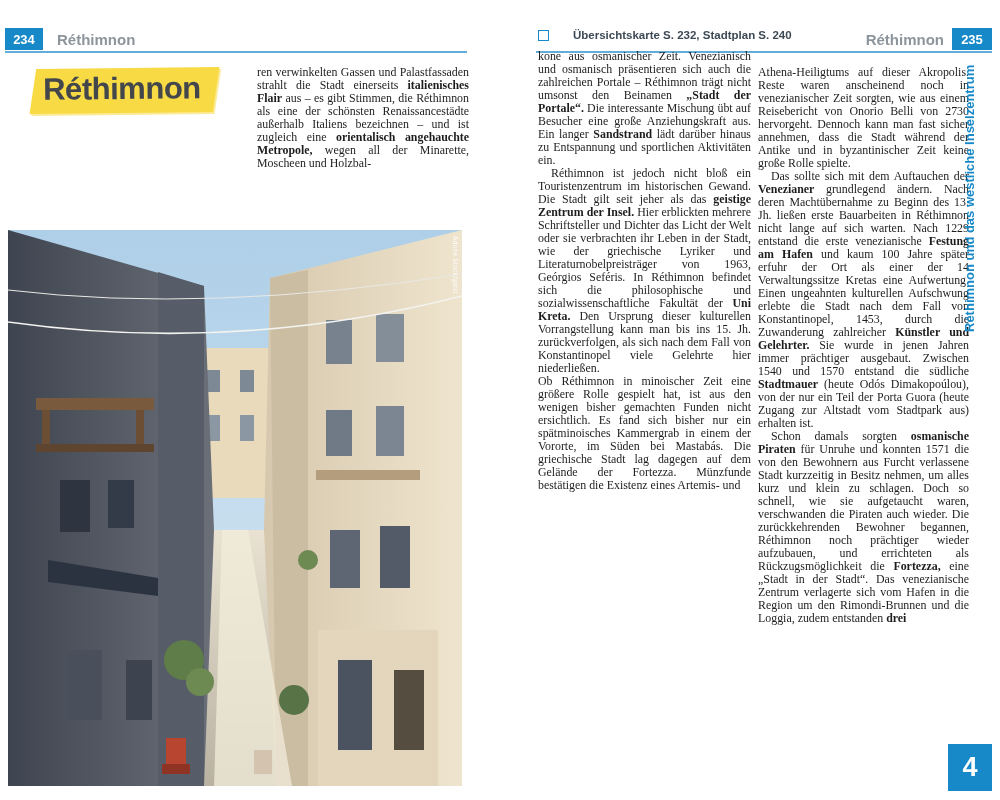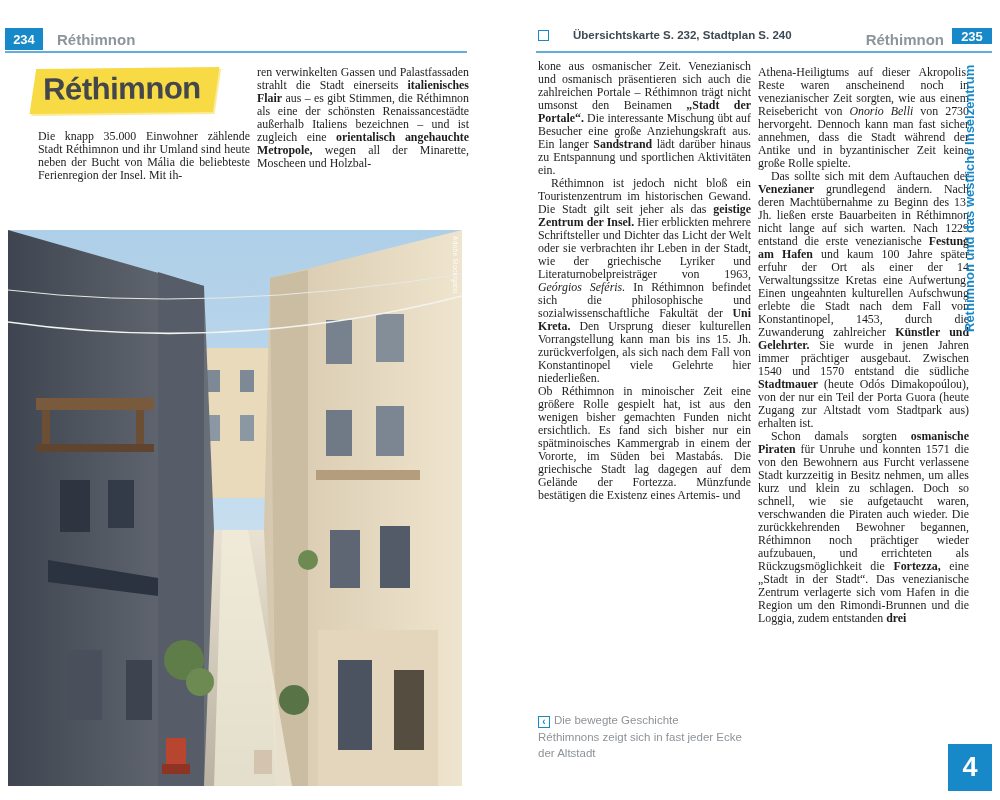--- a/index.html
+++ b/index.html
@@ -17,21 +17,21 @@
   .title-wrap{position:absolute;left:33px;top:68px;}
   .title-hl{display:inline-block;background:#f8da44;padding:3px 16px 6px 10px;
             transform:skewX(-9deg) rotate(-0.6deg);box-shadow:2px 2px 0 rgba(248,218,68,.55);}
   .title-hl .t{display:inline-block;transform:skewX(9deg);font-weight:bold;font-size:31px;
                color:#43474c;letter-spacing:-0.5px;}
   
   .col{position:absolute;width:212px;}
   p.body{font-family:"Liberation Serif",serif;font-size:11.9px;line-height:13px;
          color:#1d1d1d;text-align:justify;margin:0;}
   p.body.indent{text-indent:13px;}
-  .b{font-weight:bold;} .i{font-style:italic;}
+  .b{font-weight:bold;} .i{}
   h2.sect{font-size:19px;font-weight:bold;color:#7b8892;margin:14px 0 8px 0;}
   
   .caption{position:absolute;width:205px;font-size:11.5px;line-height:16.5px;color:#8e9398;}
   .cap-icon{display:inline-flex;width:10px;height:10px;border:1.4px solid #1789c8;color:#1789c8;
             font-size:10px;line-height:9px;align-items:center;justify-content:center;
             margin-right:4px;position:relative;top:1px;font-weight:bold;}
   
   .photo{position:absolute;left:8px;top:230px;width:454px;height:556px;overflow:hidden;}
   .photo svg{display:block;}
   .credit{position:absolute;top:6px;right:3px;writing-mode:vertical-rl;
@@ -51,30 +51,27 @@
 
   <div class="pagenum-box" style="left:5px;top:28px;width:38px;height:22px;">234</div>
   <div class="runhead" style="left:57px;top:31px;">Réthimnon</div>
   <div class="headrule" style="left:5px;top:51px;width:462px;"></div>
 
   <div class="map-ref" style="left:538px;top:29px;">
     <span class="sq-icon"></span>
     <span>Übersichtskarte S. 232, Stadtplan S. 240</span>
   </div>
   <div class="runhead" style="left:0;top:31px;width:944px;text-align:right;">Réthimnon</div>
-  <div class="pagenum-box" style="left:952px;top:28px;width:40px;height:16px;">235</div>
+  <div class="pagenum-box" style="left:952px;top:28px;width:40px;height:22px;">235</div>
   <div class="headrule" style="left:536px;top:51px;width:456px;"></div>
 
   <div class="title-wrap">
     <span class="title-hl"><span class="t">Réthimnon</span></span>
   </div>
 
-  <div class="col" style="left:38px;top:130px;">
-    <p class="body"><span>Die knapp 35.000 Einwohner zählende Stadt Réthimnon und ihr Umland sind heute neben der Bucht von Mália die beliebteste Ferienregion der Insel. Mit ih-</span></p>
-  </div>
   <div class="col" style="left:257px;top:66px;">
     <p class="body"><span>ren verwinkelten Gassen und Palastfassaden strahlt die Stadt einerseits </span><span class="b">italienisches Flair</span><span> aus – es gibt Stimmen, die Réthimnon als eine der schönsten Renaissancestädte außerhalb Italiens bezeichnen – und ist zugleich eine </span><span class="b">orientalisch angehauchte Metropole,</span><span> wegen all der Minarette, Moscheen und Holzbal-</span></p>
   </div>
 
   <div class="photo">
     <svg width="454" height="556" viewBox="0 0 454 556" xmlns="http://www.w3.org/2000/svg">
       <defs>
         <linearGradient id="sky" x1="0" y1="0" x2="0" y2="1">
           <stop offset="0" stop-color="#aecfe8"></stop>
             <stop offset="1" stop-color="#dcebf4"></stop>
@@ -138,29 +135,26 @@
       <circle cx="300" cy="330" r="10" fill="#6d8a52"></circle>
       <rect x="158" y="508" width="20" height="30" fill="#b8452f"></rect>
       <rect x="154" y="534" width="28" height="10" fill="#8f3424"></rect>
       <rect x="246" y="520" width="18" height="24" fill="#7a4a32"></rect>
 
       <polygon points="214,300 240,300 284,556 206,556" fill="#f2ecd9" opacity="0.75"></polygon>
     </svg>
     <span class="credit">Adobe Stock/gatsi</span>
   </div>
 
-  <div class="col" style="left:538px;top:60px;width:213px;">
+  <div class="col" style="left:538px;top:50px;width:213px;">
     <p class="body"><span>kone aus osmanischer Zeit. Venezianisch und osmanisch präsentieren sich auch die zahlreichen Portale – Réthimnon trägt nicht umsonst den Beinamen </span><span class="b">„Stadt der Portale“.</span><span> Die interessante Mischung übt auf Besucher eine große Anziehungskraft aus. Ein langer </span><span class="b">Sandstrand</span><span> lädt darüber hinaus zu Entspannung und sportlichen Aktivitäten ein.</span></p>
     <p class="body indent"><span>Réthimnon ist jedoch nicht bloß ein Touristenzentrum im historischen Gewand. Die Stadt gilt seit jeher als das </span><span class="b">geistige Zentrum der Insel.</span><span> Hier erblickten mehrere Schriftsteller und Dichter das Licht der Welt oder sie verbrachten ihr Leben in der Stadt, wie der griechische Lyriker und Literaturnobelpreisträger von 1963, </span><span class="i">Geórgios Seféris.</span><span> In Réthimnon befindet sich die philosophische und sozialwissenschaftliche Fakultät der </span><span class="b">Uni Kreta.</span><span> Den Ursprung dieser kulturellen Vorrangstellung kann man bis ins 15. Jh. zurückverfolgen, als sich nach dem Fall von Konstantinopel viele Gelehrte hier niederließen.</span></p>
     <p class="body"><span>Ob Réthimnon in minoischer Zeit eine größere Rolle gespielt hat, ist aus den wenigen bisher gemachten Funden nicht ersichtlich. Es fand sich bisher nur ein spätminoisches Kammergrab in einem der Vororte, im Süden bei Mastabás. Die griechische Stadt lag dagegen auf dem Gelände der Fortezza. Münzfunde bestätigen die Existenz eines Artemis- und</span></p>
   </div>
 
-  <div class="caption" style="left:538px;top:712px;">
-    <span class="cap-icon">‹</span><span>Die bewegte Geschichte Réthimnons zeigt sich in fast jeder Ecke der Altstadt</span>
-  </div>
 
   <div class="col" style="left:758px;top:66px;width:211px;">
     <p class="body"><span>Athena-Heiligtums auf dieser Akropolis. Reste waren anscheinend noch in venezianischer Zeit sorgten, wie aus einem Reisebericht von </span><span class="i">Onorio Belli</span><span> von 2730 hervorgeht. Dennoch kann man fast sicher annehmen, dass die Stadt während der Antike und in byzantinischer Zeit keine große Rolle spielte.</span></p>
     <p class="body indent"><span>Das sollte sich mit dem Auftauchen der </span><span class="b">Venezianer</span><span> grundlegend ändern. Nach deren Machtübernahme zu Beginn des 13. Jh. ließen erste Bauarbeiten in Réthimnon nicht lange auf sich warten. Nach 1229 entstand die erste venezianische </span><span class="b">Festung am Hafen</span><span> und kaum 100 Jahre später erfuhr der Ort als einer der 14 Verwaltungssitze Kretas eine Aufwertung. Einen ungeahnten kulturellen Aufschwung erlebte die Stadt nach dem Fall von Konstantinopel, 1453, durch die Zuwanderung zahlreicher </span><span class="b">Künstler und Gelehrter.</span><span> Sie wurde in jenen Jahren immer prächtiger ausgebaut. Zwischen 1540 und 1570 entstand die südliche </span><span class="b">Stadtmauer</span><span> (heute Odós Dimakopoúlou), von der nur ein Teil der Porta Guora (heute Zugang zur Altstadt vom Stadtpark aus) erhalten ist.</span></p>
     <p class="body indent"><span>Schon damals sorgten </span><span class="b">osmanische Piraten</span><span> für Unruhe und konnten 1571 die von den Bewohnern aus Furcht verlassene Stadt kurzzeitig in Besitz nehmen, um alles kurz und klein zu schlagen. Doch so schnell, wie sie aufgetaucht waren, verschwanden die Piraten auch wieder. Die zurückkehrenden Bewohner begannen, Réthimnon noch prächtiger wieder aufzubauen, und errichteten als Rückzugsmöglichkeit die </span><span class="b">Fortezza,</span><span> eine „Stadt in der Stadt“. Das venezianische Zentrum verlagerte sich vom Hafen in die Region um den Rimondi-Brunnen und die Loggia, zudem entstanden </span><span class="b">drei</span></p>
   </div>
 
   <div class="vtab">Réthimnon und das westliche Inselzentrum</div>
   <div class="chapter-box">4</div>
 

